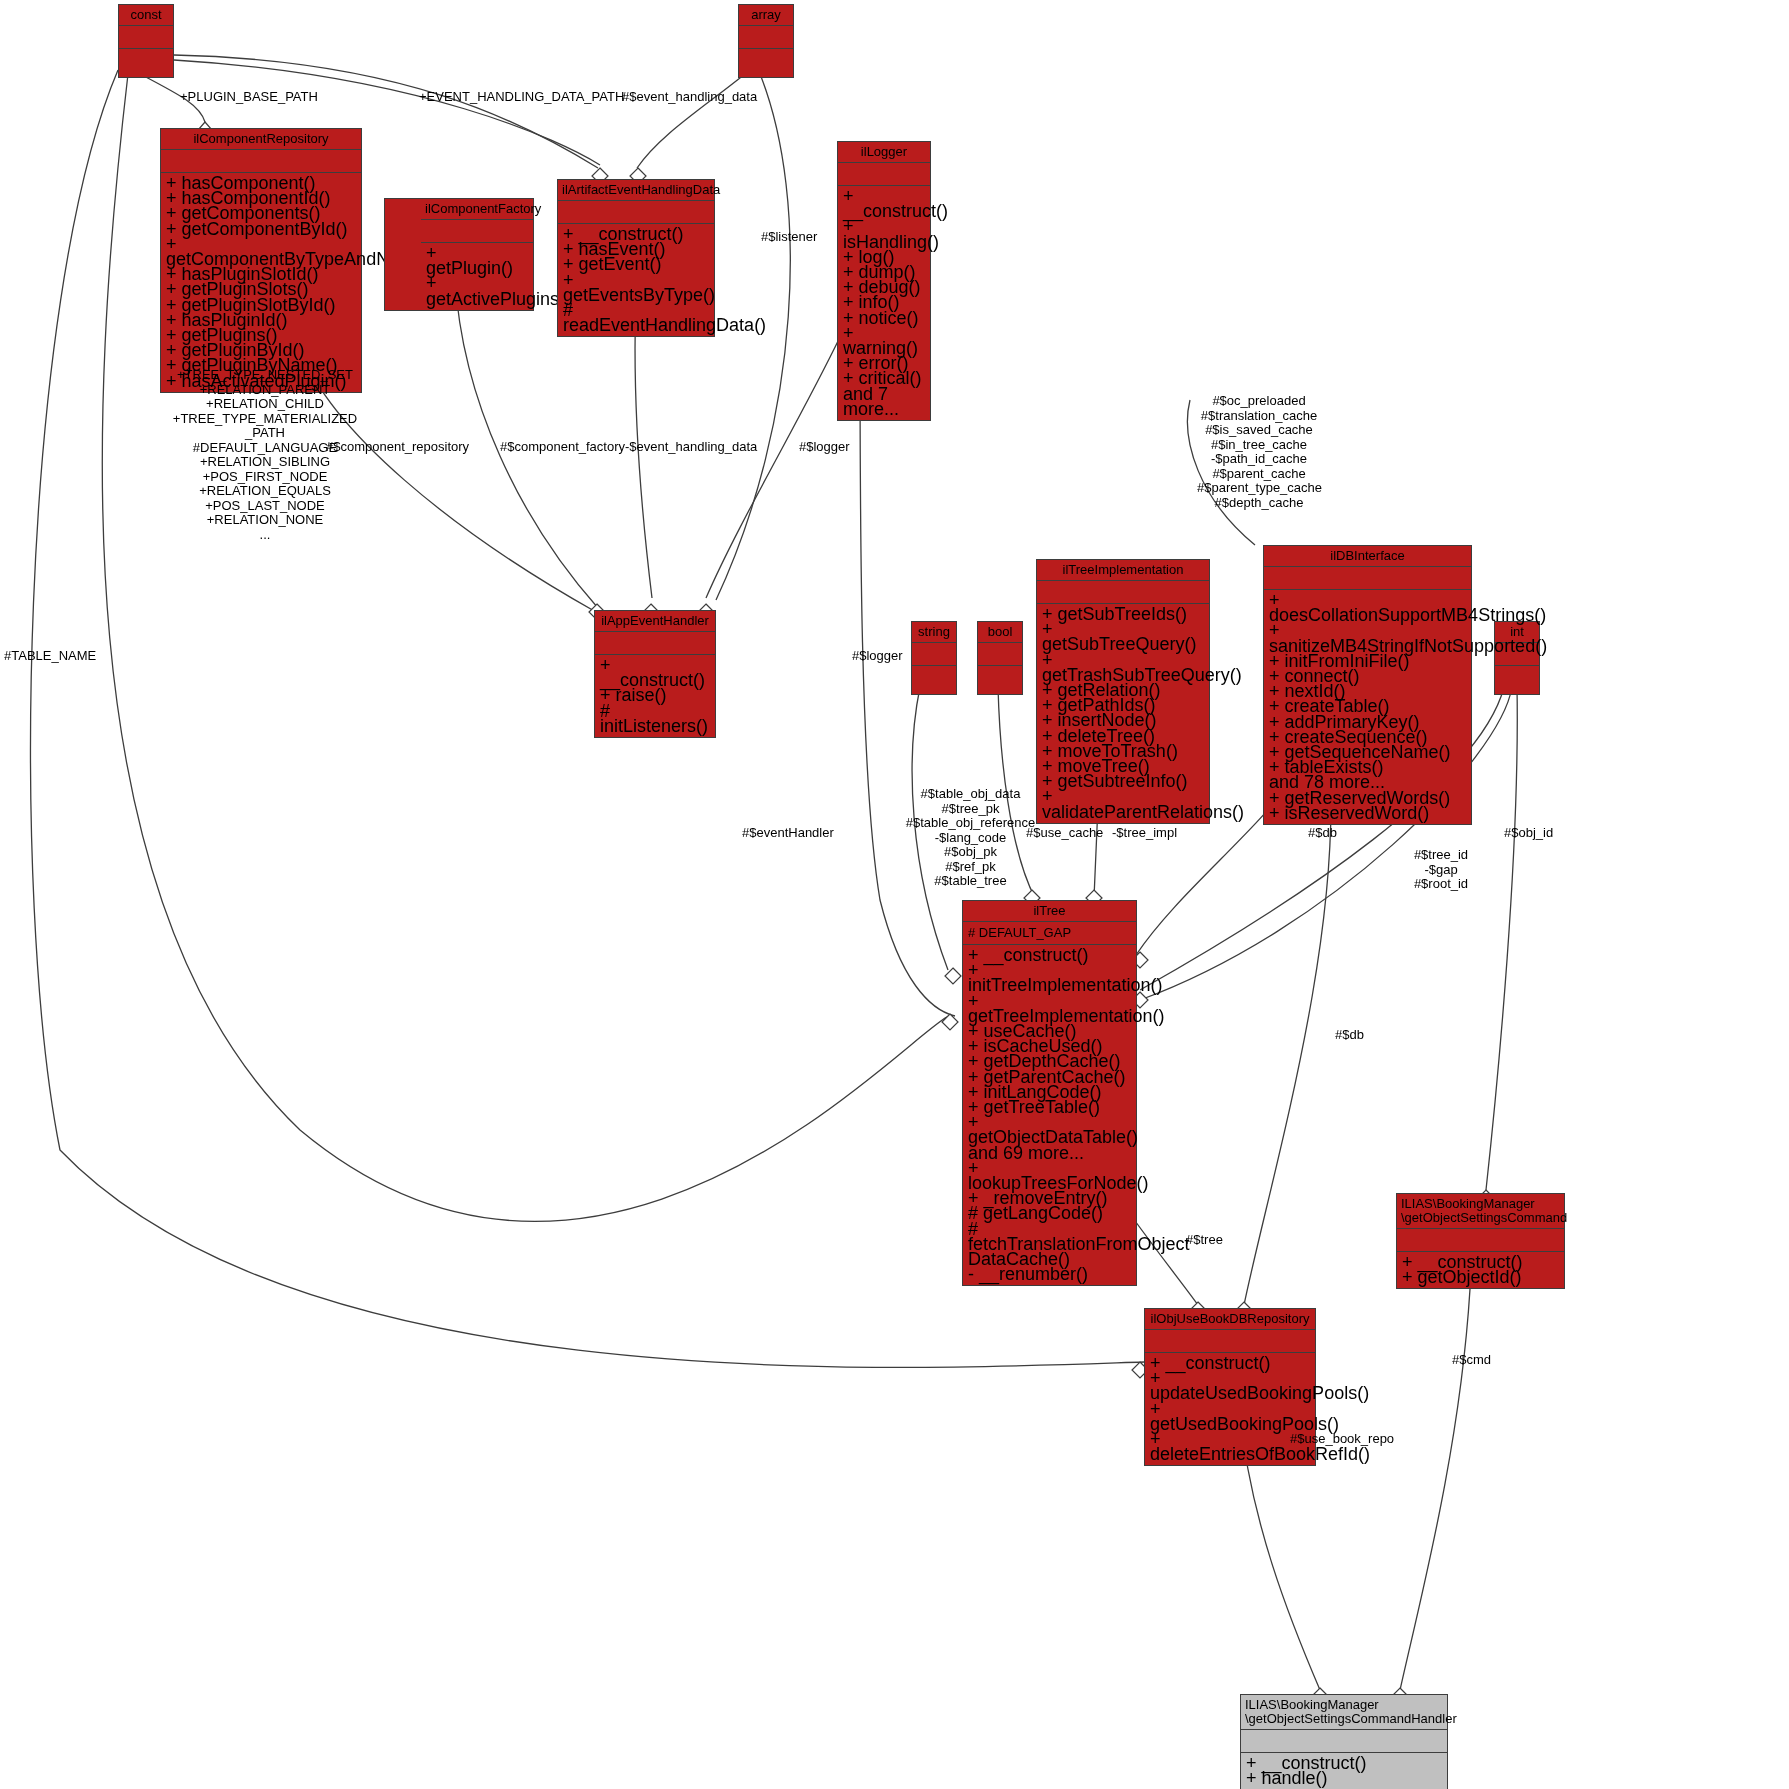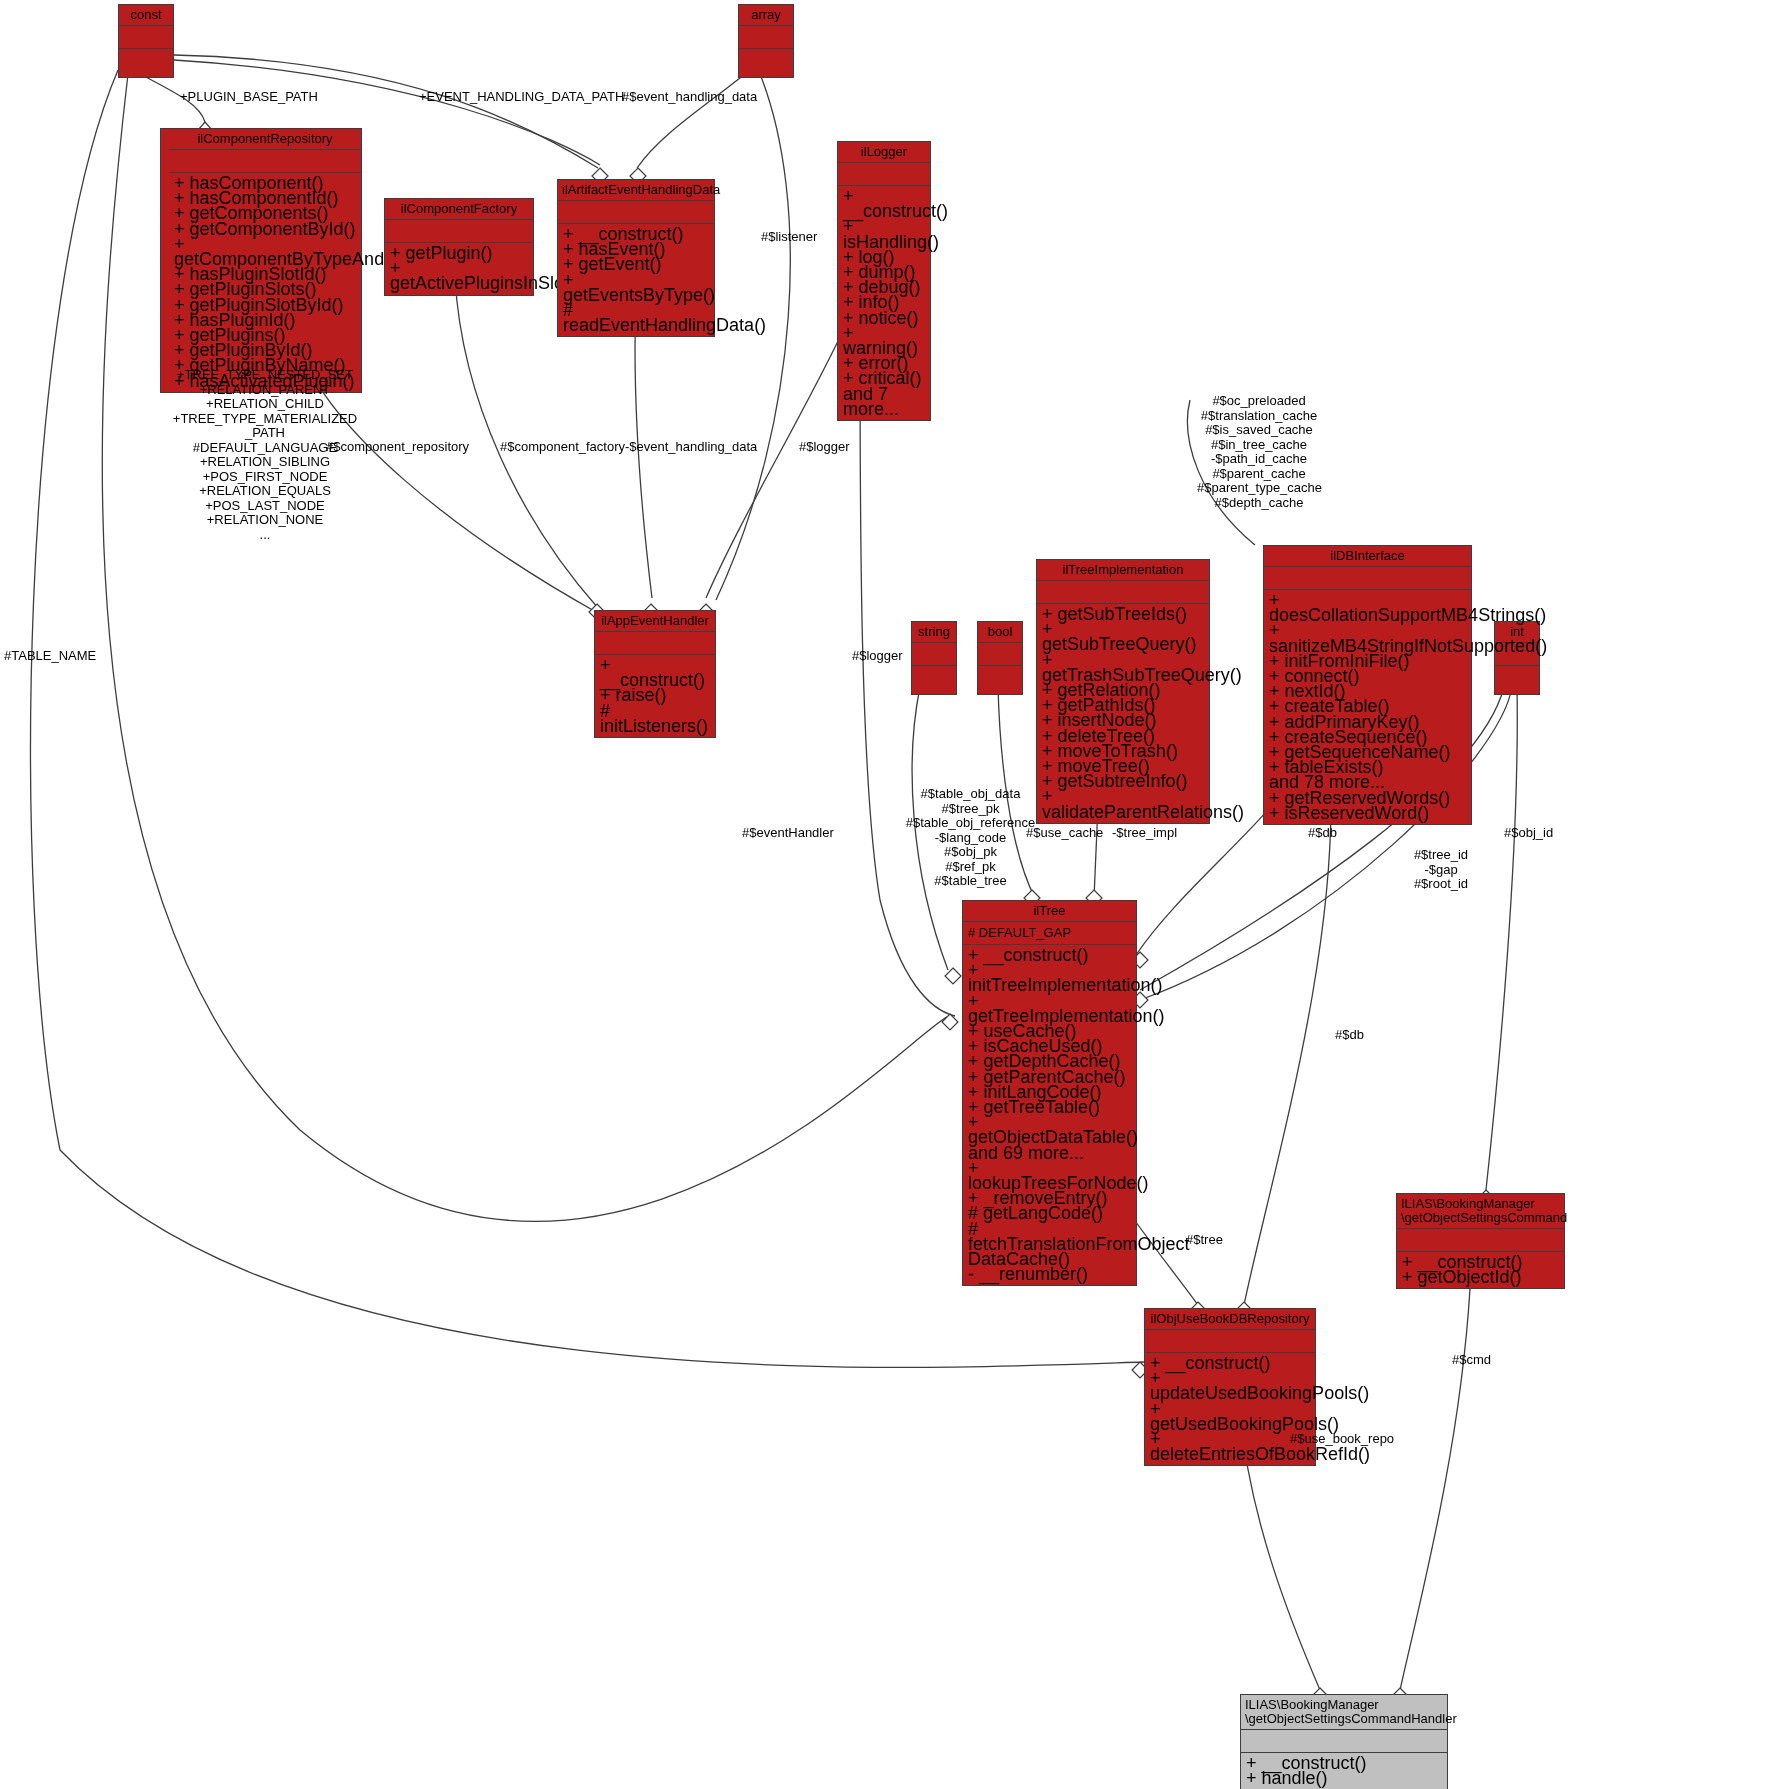--- a/index.html
+++ b/index.html
@@ -111,39 +111,39 @@
     <div class="attrs"></div>
     <div class="ops" style="min-height:22px"></div>
   </div>
 
   <div class="node" style="left:738px;top:4px;width:56px;">
     <div class="title">array</div>
     <div class="attrs"></div>
     <div class="ops" style="min-height:22px"></div>
   </div>
 
-  <div class="node" style="left:160px;top:128px;width:202px;padding-left:8px;">
+  <div class="node" style="left:160px;top:128px;width:202px;">
     <div class="title">ilComponentRepository</div>
     <div class="attrs"></div>
     <div class="ops">+ hasComponent()
 + hasComponentId()
 + getComponents()
 + getComponentById()
 + getComponentByTypeAndName()
 + hasPluginSlotId()
 + getPluginSlots()
 + getPluginSlotById()
 + hasPluginId()
 + getPlugins()
 + getPluginById()
 + getPluginByName()
 + hasActivatedPlugin()</div>
   </div>
 
-  <div class="node" style="left:384px;top:198px;width:150px;">
+  <div class="node" style="left:384px;top:198px;width:150px;padding-left:36px;">
     <div class="title">ilComponentFactory</div>
     <div class="attrs"></div>
     <div class="ops">+ getPlugin()
 + getActivePluginsInSlot()</div>
   </div>
 
   <div class="node" style="left:557px;top:179px;width:158px;">
     <div class="title">ilArtifactEventHandlingData</div>
     <div class="attrs"></div>
     <div class="ops">+ __construct()

